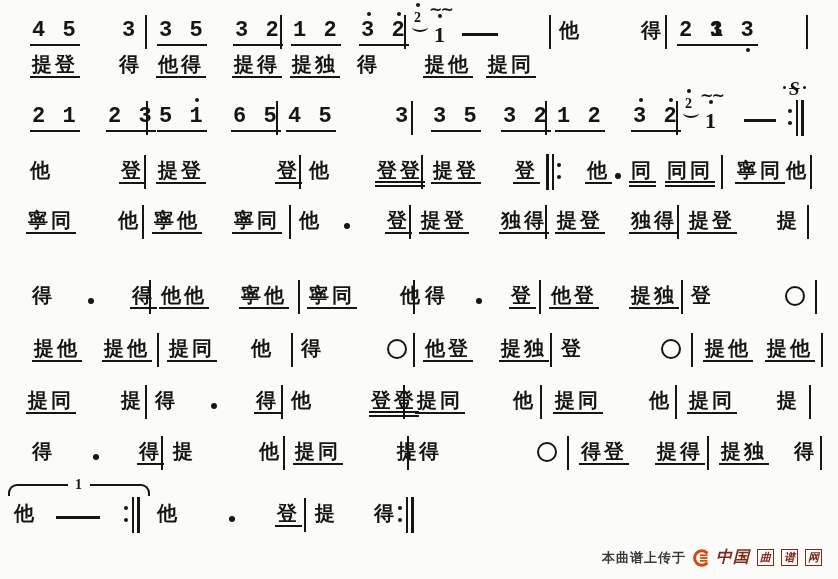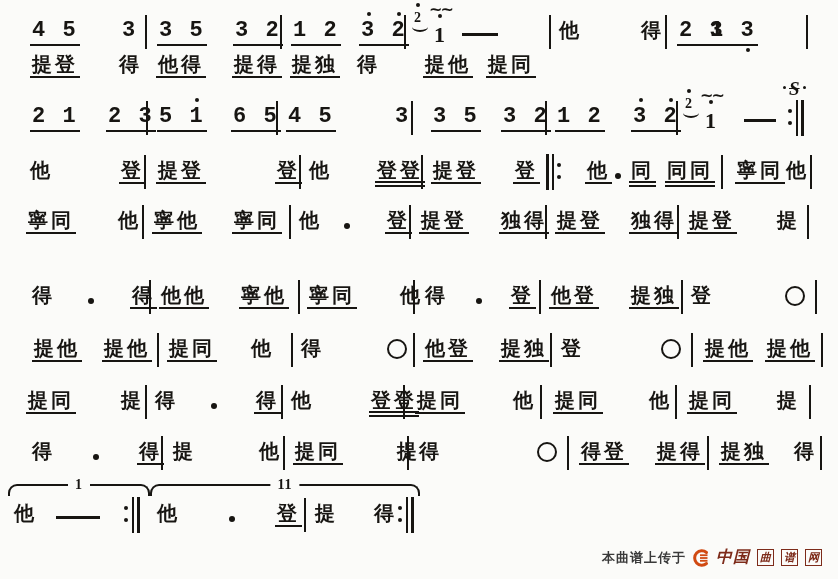--- a/index.html
+++ b/index.html
@@ -239,23 +239,20 @@
       <span class="tok augdot" style="left: 229px;"></span>
       <span class="tok note hanzi u1" style="left: 275px;"><span class="ch">登</span></span>
       <span class="tok bar" style="left: 304px;"></span>
       <span class="tok note hanzi" style="left: 315px;"><span class="ch">提</span></span>
       <span class="tok note hanzi" style="left: 374px;"><span class="ch">得</span></span>
       <span class="tok rgroup" style="left: 398px;"><span class="rdots"><i></i><i></i></span><span class="rbar"></span><span class="rbar thick"></span></span>
     </div>
     <div class="volta" style="left: 8px; top: 484px; width: 138px;">
       <span class="volta-label">1</span>
     </div>
-    <div class="volta" style="left: 150px; top: 484px; width: 266px;">
-      <span class="volta-label">11</span>
-    </div>
   </div>
 
 <span id="segno" style="left: 789px; top: 78px;">S</span>
 
 <div id="watermark">
   <span class="wm-prefix">本曲谱上传于</span>
   <svg class="wm-logo" width="20" height="20" viewBox="0 0 20 20">
     <path d="M15.5 4.5 A7.2 7.2 0 1 0 15.5 15.5" fill="none" stroke="#d14a12" stroke-width="3" stroke-linecap="round"></path>
     <line x1="9" y1="7.2" x2="16.5" y2="7.2" stroke="#d14a12" stroke-width="1.8"></line>
     <line x1="9" y1="10" x2="16.5" y2="10" stroke="#d14a12" stroke-width="1.8"></line>

